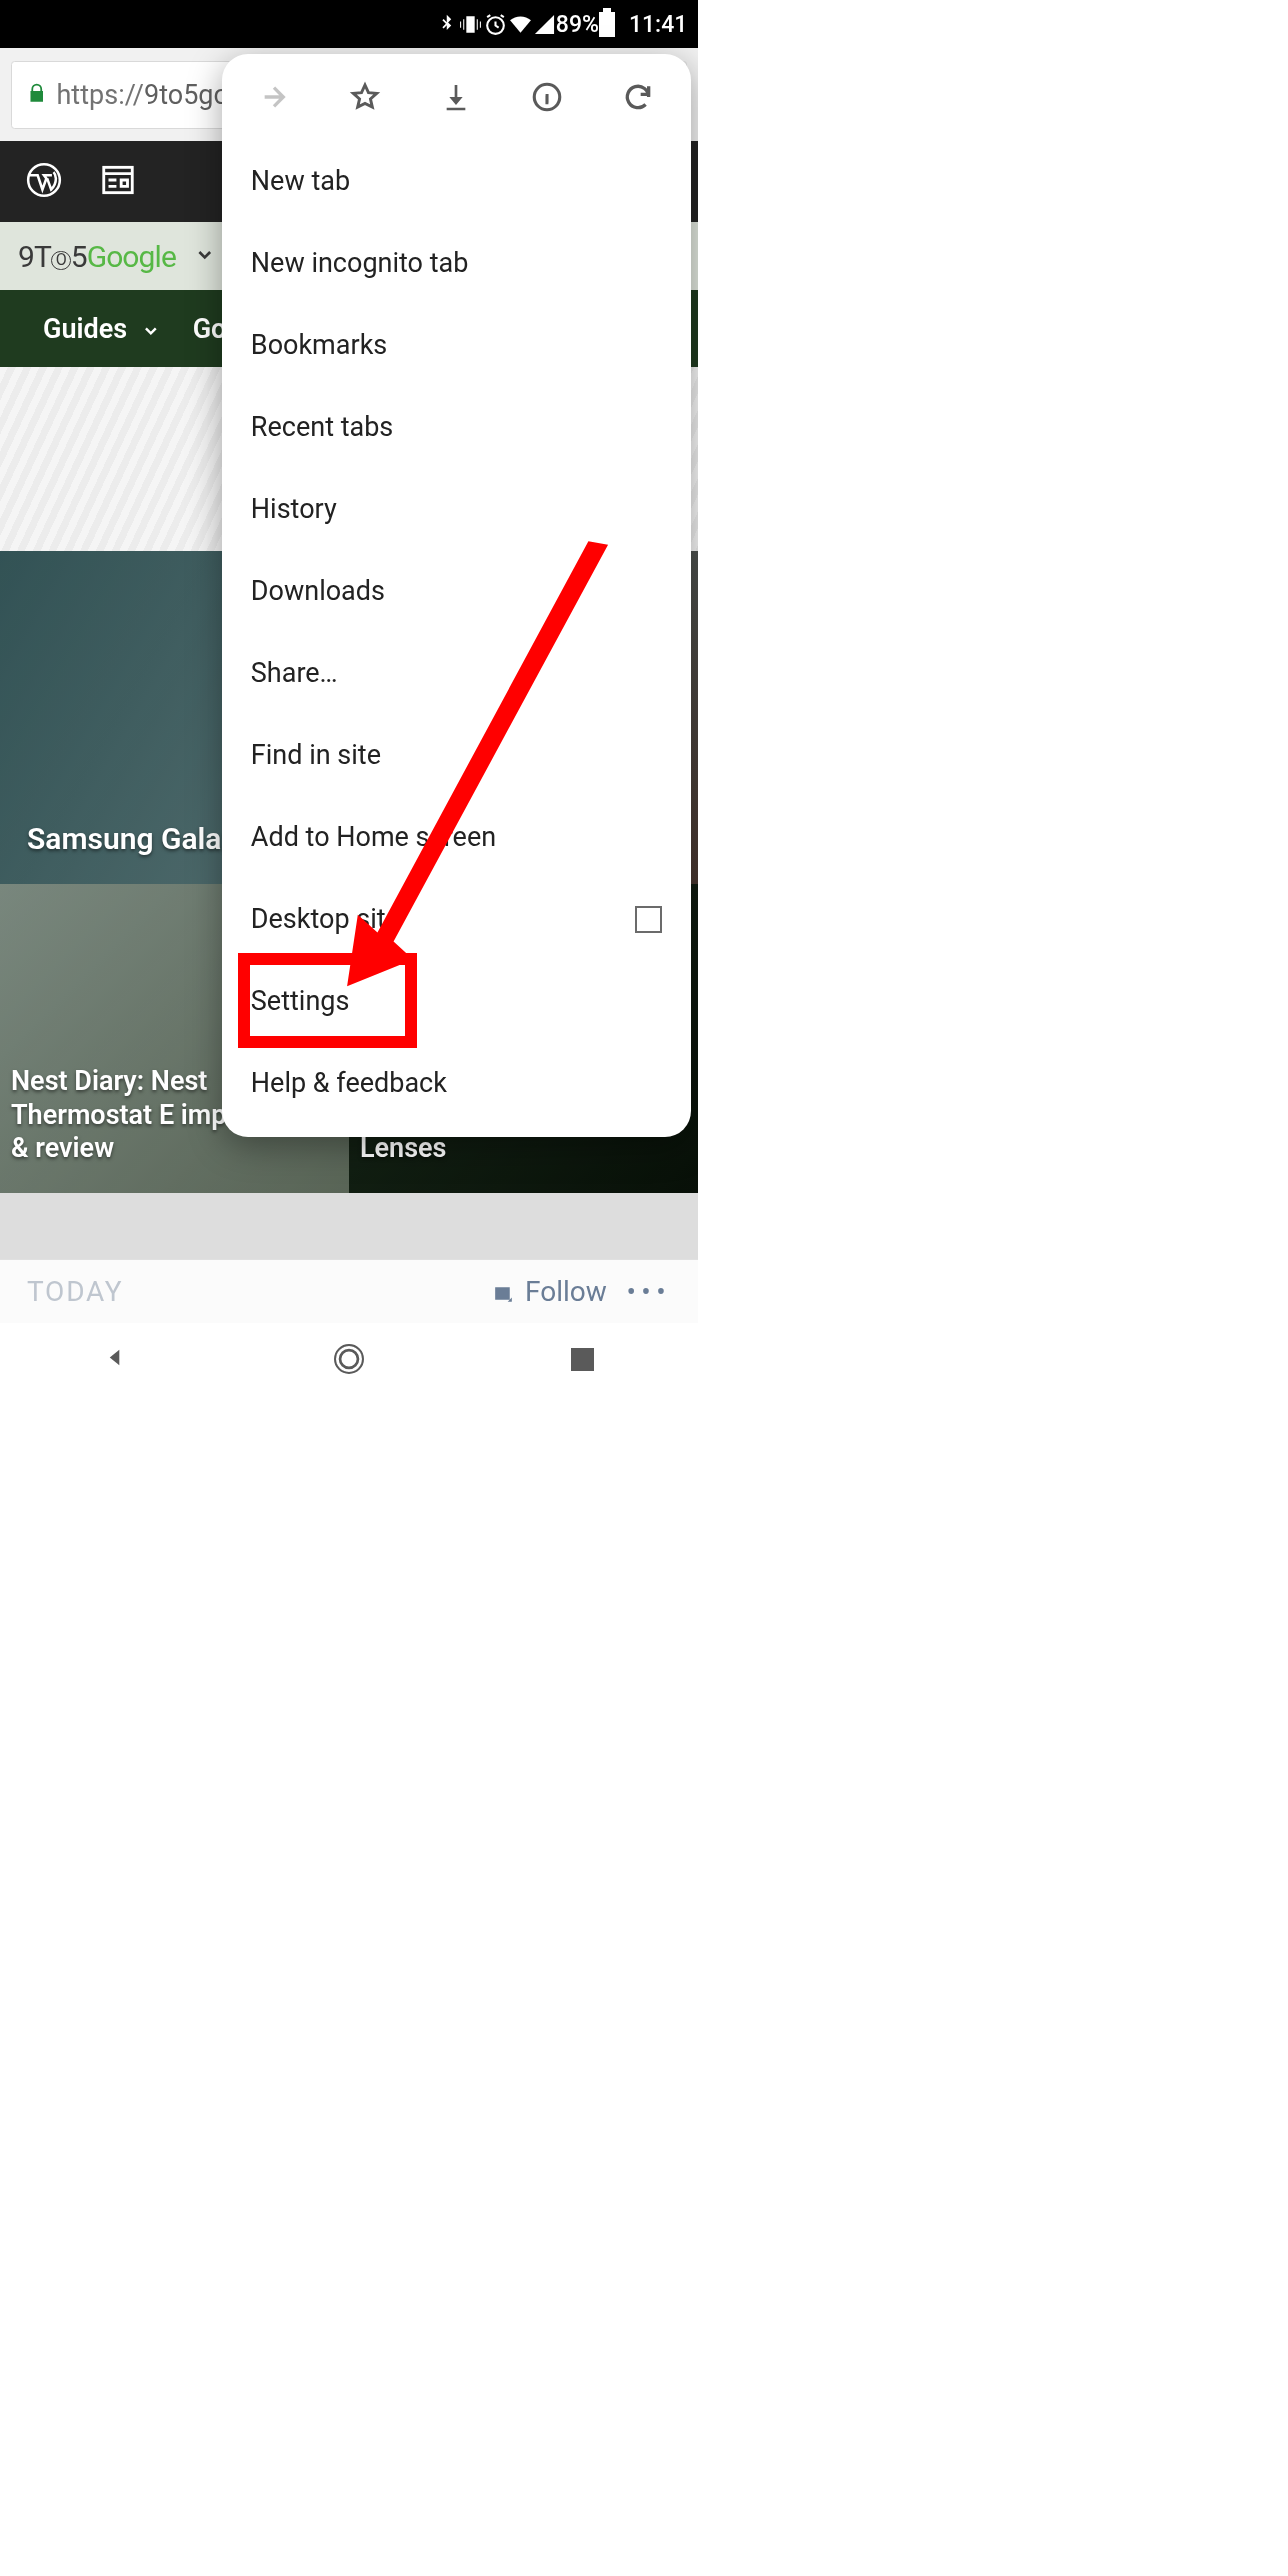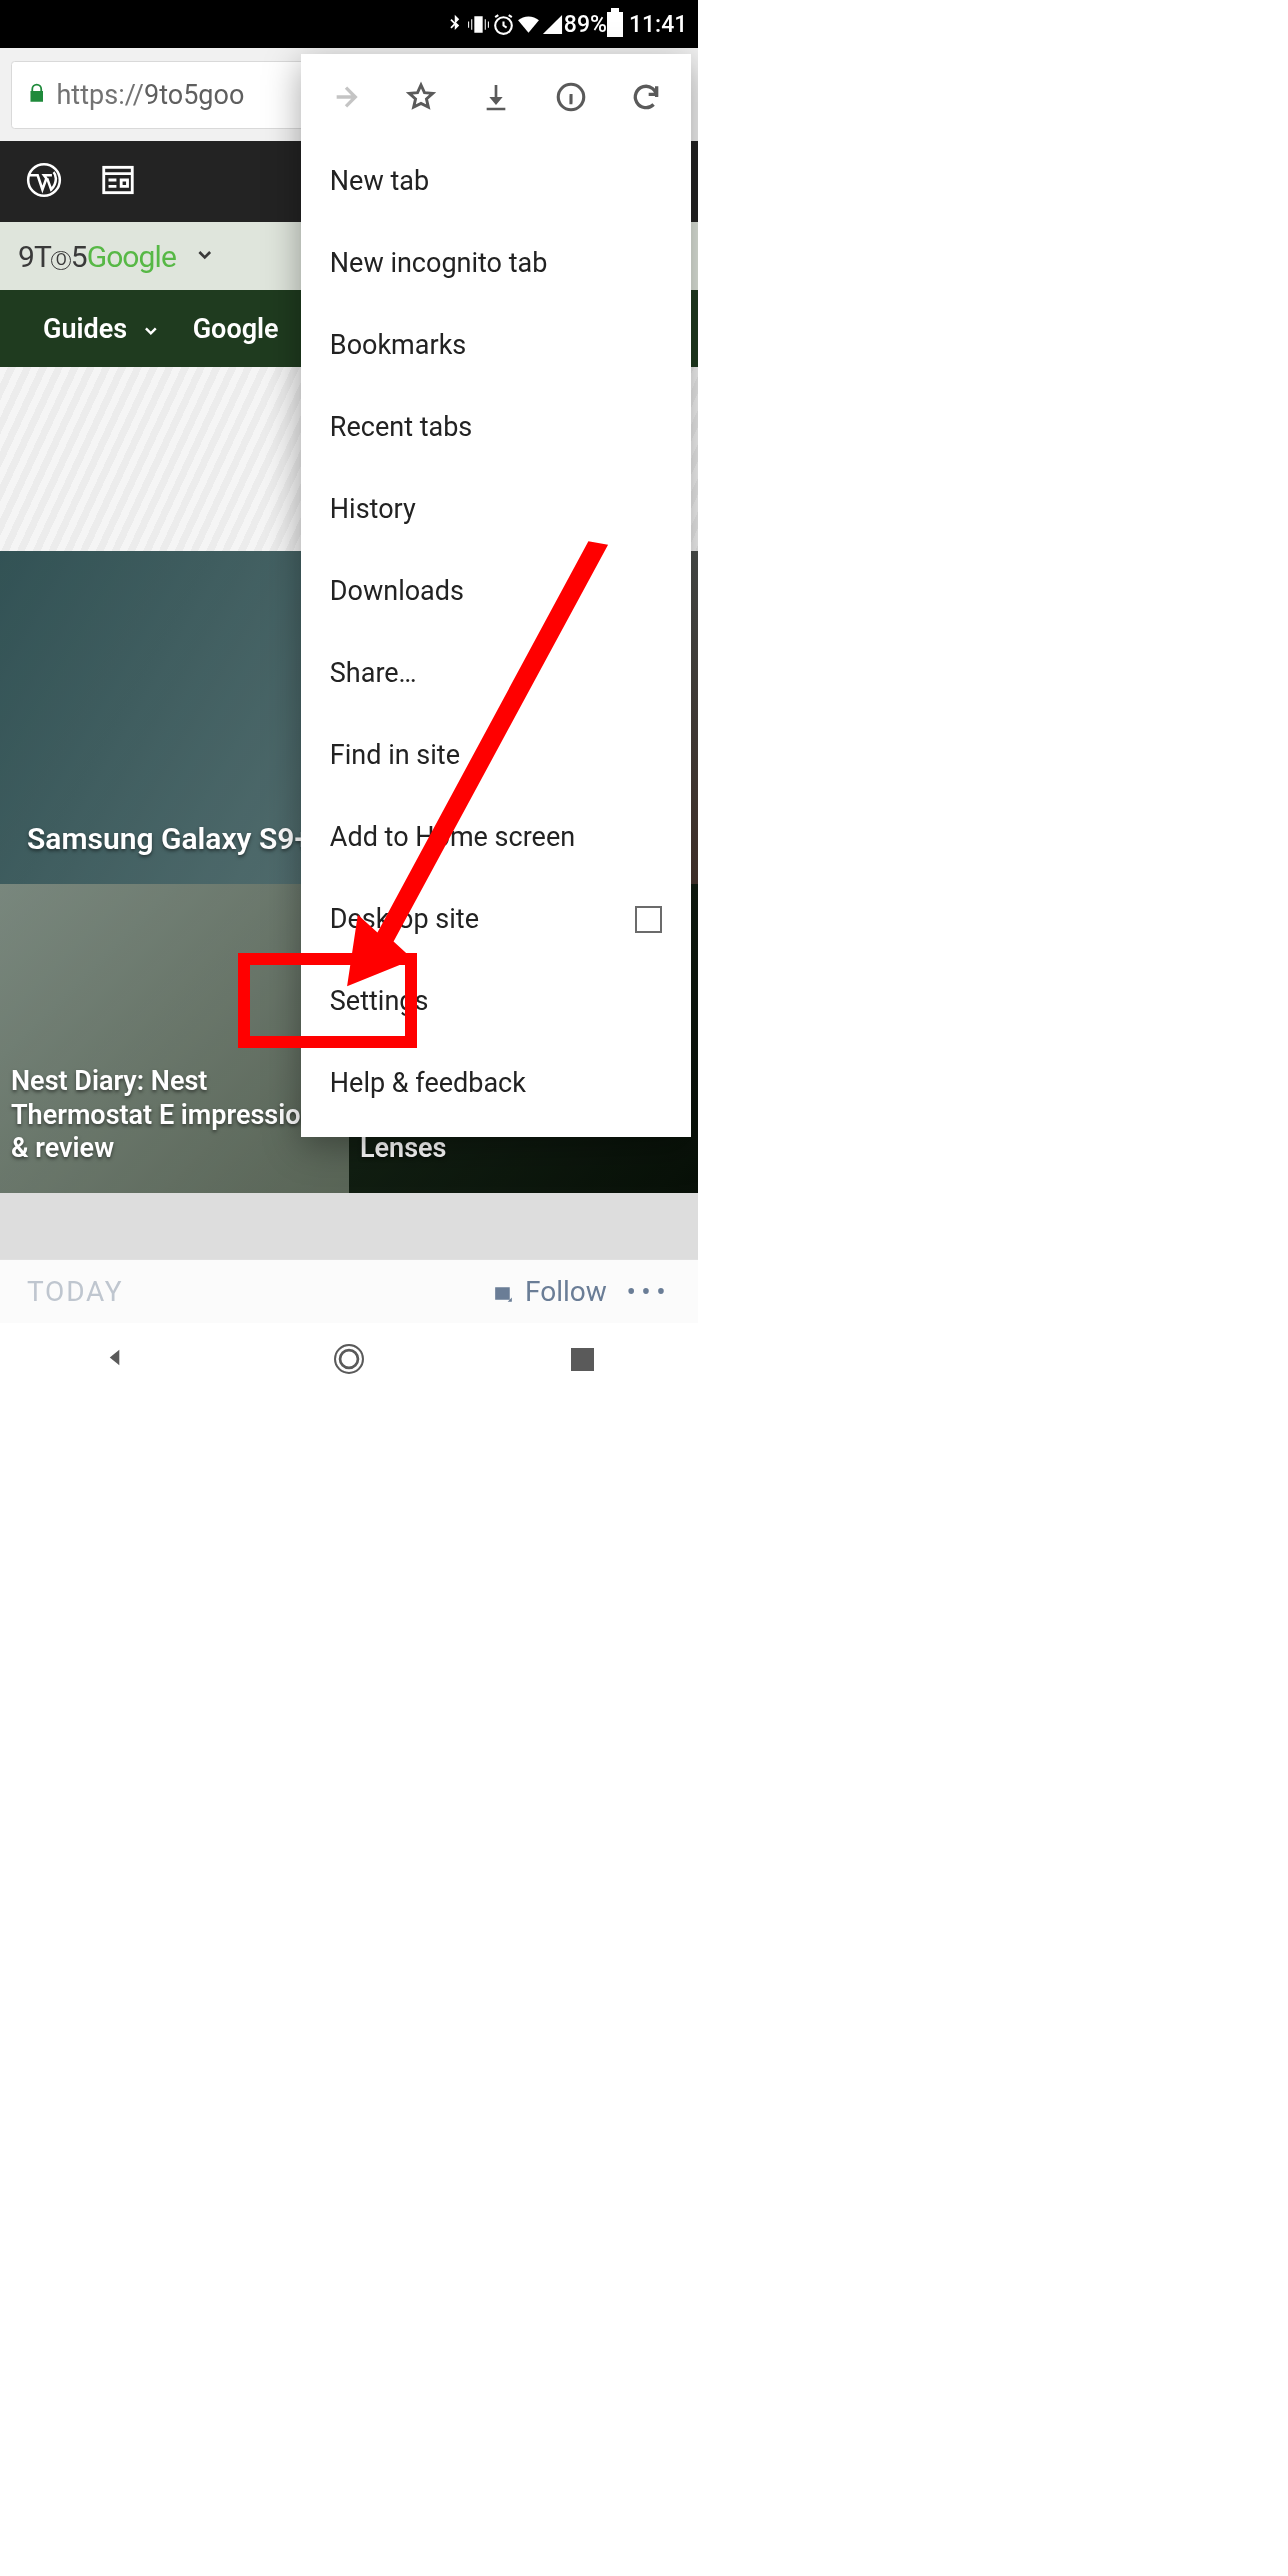--- a/index.html
+++ b/index.html
@@ -18,21 +18,21 @@
     background: #000000;
     color: #ffffff;
     display: flex;
     align-items: center;
     justify-content: flex-end;
     padding: 0 10.7px;
     font-size: 23px;
     gap: 0;
   }
   .status-bar .pct { font-weight: 500; }
-  .status-bar .time { font-weight: 500; margin-left: 6px; }
+  .status-bar .time { font-weight: 500; margin-left: 14px; }
   .battery {
     width: 16px; height: 25px; background: #fff; position: relative;
   }
   .battery::before { content:""; position:absolute; top:-3.6px; left:4.5px; width:7.2px; height:3.6px; background:#fff; }
   .wifi, .cell, .vibrate, .alarm, .bt { display:inline-flex; }
   
   .omnibox-row {
     height: 93px;
     background: #f1f1f1;
     display: flex;
@@ -143,25 +143,26 @@
     width:30px; height:30px; border:2.7px solid #5a5a5a; border-radius:50%;
     box-shadow: 0 0 0 2.7px #fff inset, 0 0 0 5.4px #5a5a5a inset;
   }
   .sys-nav .square { width:23px; height:23px; background:#5a5a5a; }
   .sys-nav .back svg { width:23px; height:23px; }
   
   .menu {
     position:absolute;
     top: 54px;
     right: 7.2px;
-    width: 390px;
+    width: 469px;
     background:#fff;
     box-shadow: 0 9px 34px rgba(0,0,0,.35);
     padding-bottom: 12.5px;
     z-index: 50;
+    border-radius: 26px;
   }
   .menu-icons {
     height: 86px;
     display:flex; align-items:center; justify-content:space-around;
     padding: 0 7.2px;
   }
   .menu-icons .ico { width:36px; height:36px; display:flex; align-items:center; justify-content:center; }
   .menu-icons .disabled svg { opacity:.35; }
   .menu-item {
     height: 82px;

